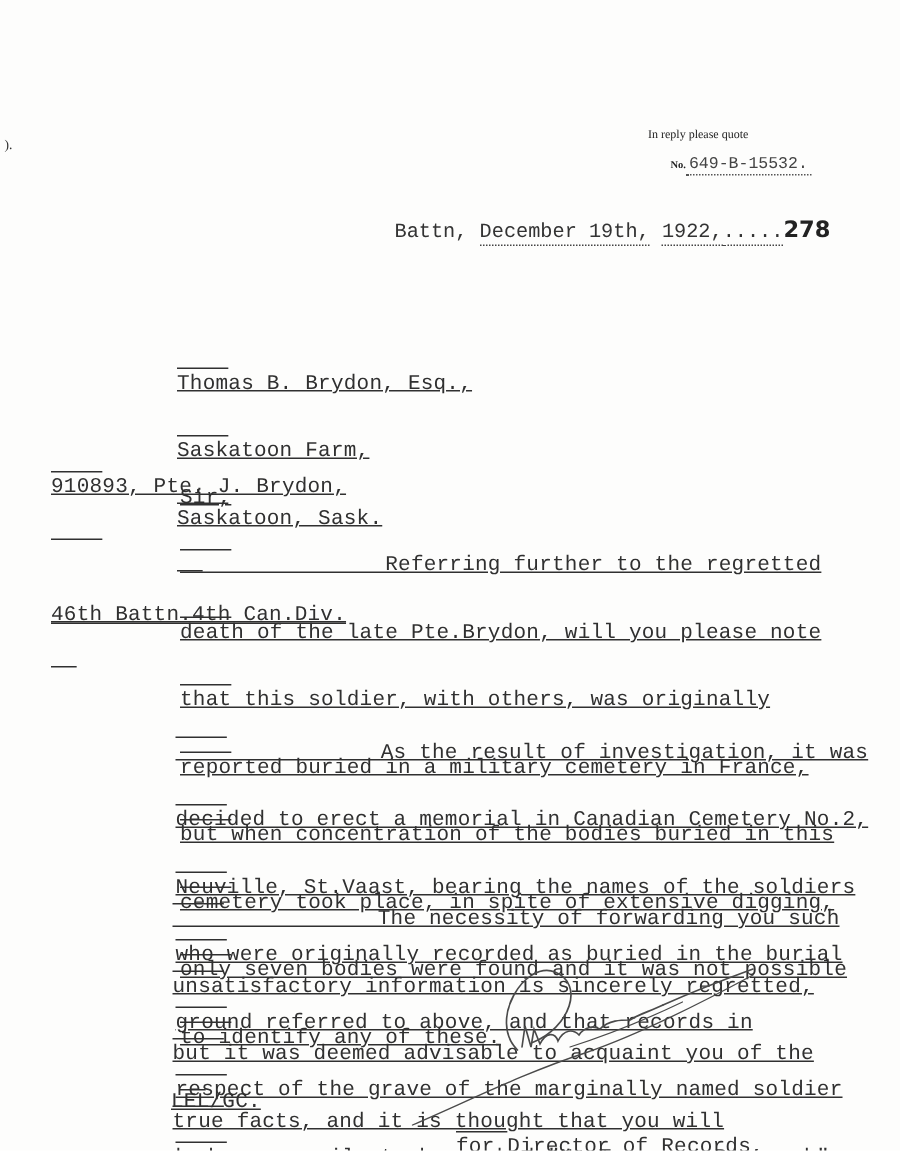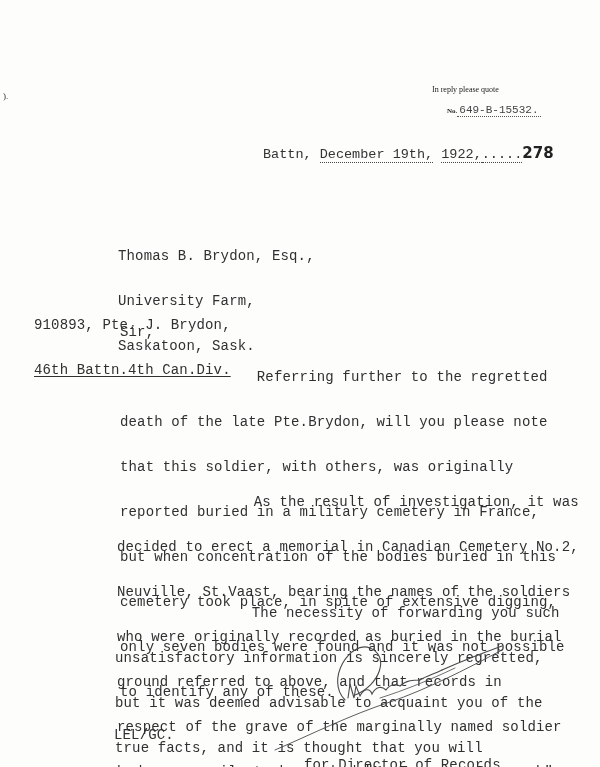--- a/index.html
+++ b/index.html
@@ -1,32 +1,32 @@
 <!DOCTYPE html>
 <html><head>
 <meta charset="utf-8">
 <style>
   html, body { margin: 0; padding: 0; }
   body {
     width: 600px; height: 767px; background: #ffffff; position: relative; overflow: hidden;
     color: #2a2a2a;
   }
   .page { position: absolute; left: 0; top: 0; width: 600px; height: 767px; background: #fdfdfc; }
-  .tw { font-family: "Liberation Mono", "DejaVu Sans Mono", monospace; font-size: 14px; line-height: 15px; white-space: pre; color: #303030; letter-spacing: 0.15px; }
+  .tw { font-family: "Liberation Mono", "DejaVu Sans Mono", monospace; font-size: 14px; line-height: 15px; white-space: pre; color: #303030; letter-spacing: 0.15px; text-decoration: underline; }
   .abs { position: absolute; }
   .edge-mark { font-family: "Liberation Serif", serif; font-size: 9px; color: #333; }
   .letterhead { font-family: "DejaVu Sans", sans-serif; font-weight: bold; font-size: 16px; letter-spacing: 0.3px; color: #1e1e1e; }
   .reply-label { font-family: "Liberation Serif", serif; font-size: 8px; color: #222; }
   .ref-no { font-family: "Liberation Mono", monospace; font-size: 11px; color: #444; }
   .ref-no .no-lbl { font-family: "Liberation Serif", serif; font-size: 7px; color: #222; font-weight: bold; }
   .ref-no .val { border-bottom: 1px dotted #555; padding: 0 2px; text-align: center; }
   .dateline { font-family: "Liberation Mono", monospace; font-size: 13.5px; color: #333; }
   .dateline .dotted { border-bottom: 1px dotted #444; }
   .dateline .year-printed { font-family: "DejaVu Sans", sans-serif; font-weight: bold; font-size: 15px; color: #222; }
-  .underlined { text-decoration: underline; text-decoration-thickness: 1px; text-underline-offset: 2px; }
+  .underlined { text-decoration: underline; text-decoration-thickness: 1px; text-underline-offset: 2px; margin-top: 40px; }
   .sig { position: absolute; left: 230px; top: 640px; width: 280px; height: 120px; pointer-events: none; }
 </style>
 </head>
 <body>
 
 <div class="page">
 
   <div class="abs edge-mark" style="left:3px; top:91px;">).</div>
 
 
@@ -37,21 +37,21 @@
   </div>
 
   <div class="abs dateline" style="left:263px; top:144px;">
     <span>Battn,</span>
     <span class="dotted">December 19th,</span>
     <span class="dotted">1922,</span><span class="dotted">.....</span><span class="year-printed">278</span>
   </div>
 
   <div class="abs tw" style="left:118px; top:219px;">
     <div>Thomas B. Brydon, Esq.,</div>
-    <div>University Farm,</div>
+    <div>Saskatoon Farm,</div>
     <div>Saskatoon, Sask.</div>
   </div>
 
   <div class="abs tw" style="left:34px; top:288px;">
     <div>910893, Pte. J. Brydon,</div>
     <div class="underlined">46th Battn.4th Can.Div.</div>
   </div>
 
   <div class="abs tw" style="left:120px; top:325px;">Sir,</div>
 

